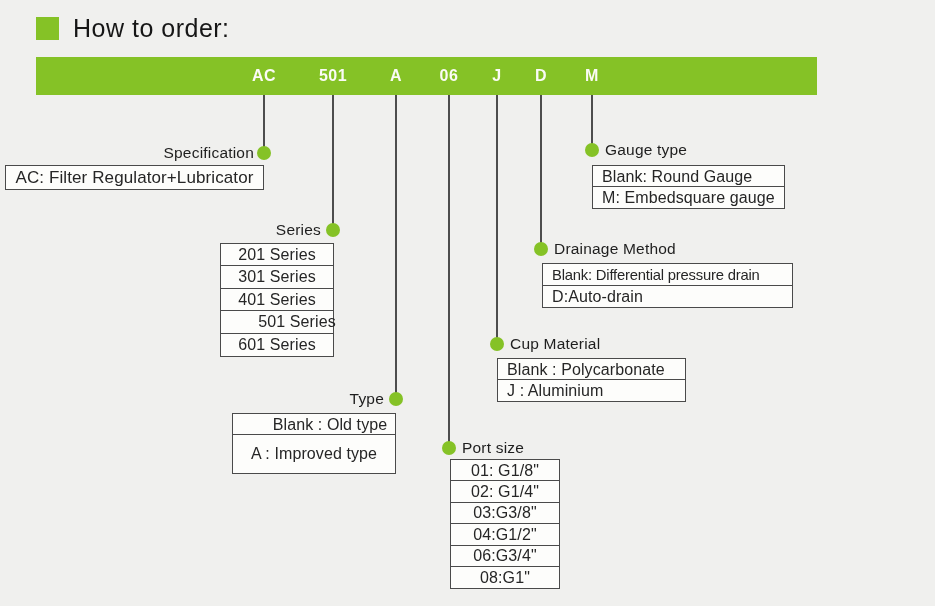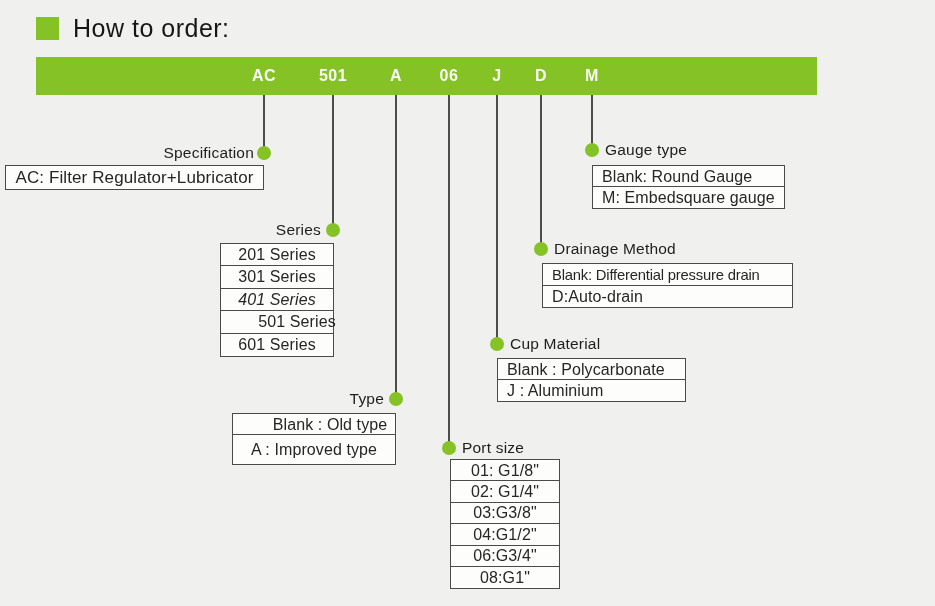--- a/index.html
+++ b/index.html
@@ -89,32 +89,32 @@
           <div class="option-row align-center" style="height: 25px;">AC: Filter Regulator+Lubricator</div>
         </div>
       </div>
       <div>
         <div class="connector-line" style="left: 332px; top: 95px; height: 135px;"></div>
         <div class="connector-dot" style="left: 326px; top: 223px;"></div>
         <div class="group-label" style="top: 230px; right: 614px;">Series</div>
         <div class="option-box" data-group="series" style="left: 220px; top: 243px; width: 114px;">
           <div class="option-row align-center" style="height: 24px;">201 Series</div>
           <div class="option-row align-center" style="height: 24px;">301 Series</div>
-          <div class="option-row align-center" style="height: 24px; font-style: italic;">401 Series</div>
+          <div class="option-row align-center" style="height: 24px;">401 Series</div>
           <div class="option-row align-center" style="height: 24px; padding-left: 44px;">501 Series</div>
           <div class="option-row align-center" style="height: 24px;">601 Series</div>
         </div>
       </div>
       <div>
         <div class="connector-line" style="left: 395px; top: 95px; height: 304px;"></div>
         <div class="connector-dot" style="left: 389px; top: 392px;"></div>
         <div class="group-label" style="top: 399px; right: 551px;">Type</div>
         <div class="option-box" data-group="type" style="left: 232px; top: 413px; width: 164px;">
           <div class="option-row align-center" style="height: 23px; padding-left: 36px;">Blank : Old type</div>
-          <div class="option-row align-center" style="height: 31px; text-align: right;">A : Improved type</div>
+          <div class="option-row align-center" style="height: 40px; text-align: right;">A : Improved type</div>
         </div>
       </div>
       <div>
         <div class="connector-line" style="left: 448px; top: 95px; height: 353px;"></div>
         <div class="connector-dot" style="left: 442px; top: 441px;"></div>
         <div class="group-label" style="top: 448px; left: 462px;">Port size</div>
         <div class="option-box" data-group="port-size" style="left: 450px; top: 459px; width: 110px;">
           <div class="option-row align-center" style="height: 23px;">01: G1/8"</div>
           <div class="option-row align-center" style="height: 23px;">02: G1/4"</div>
           <div class="option-row align-center" style="height: 23px;">03:G3/8"</div>

